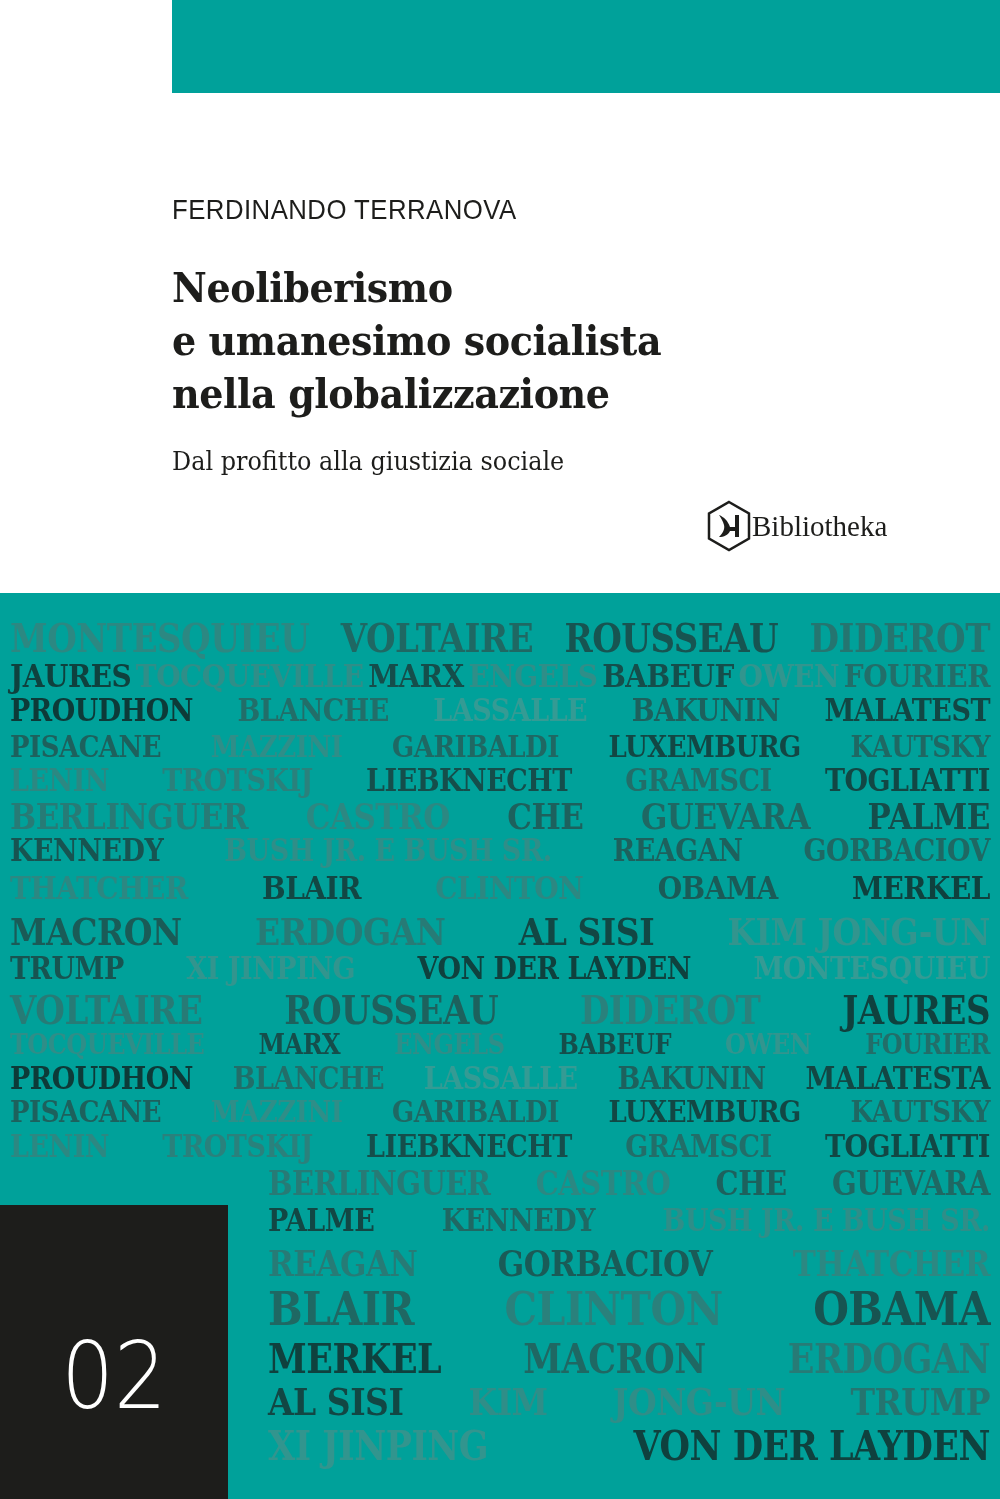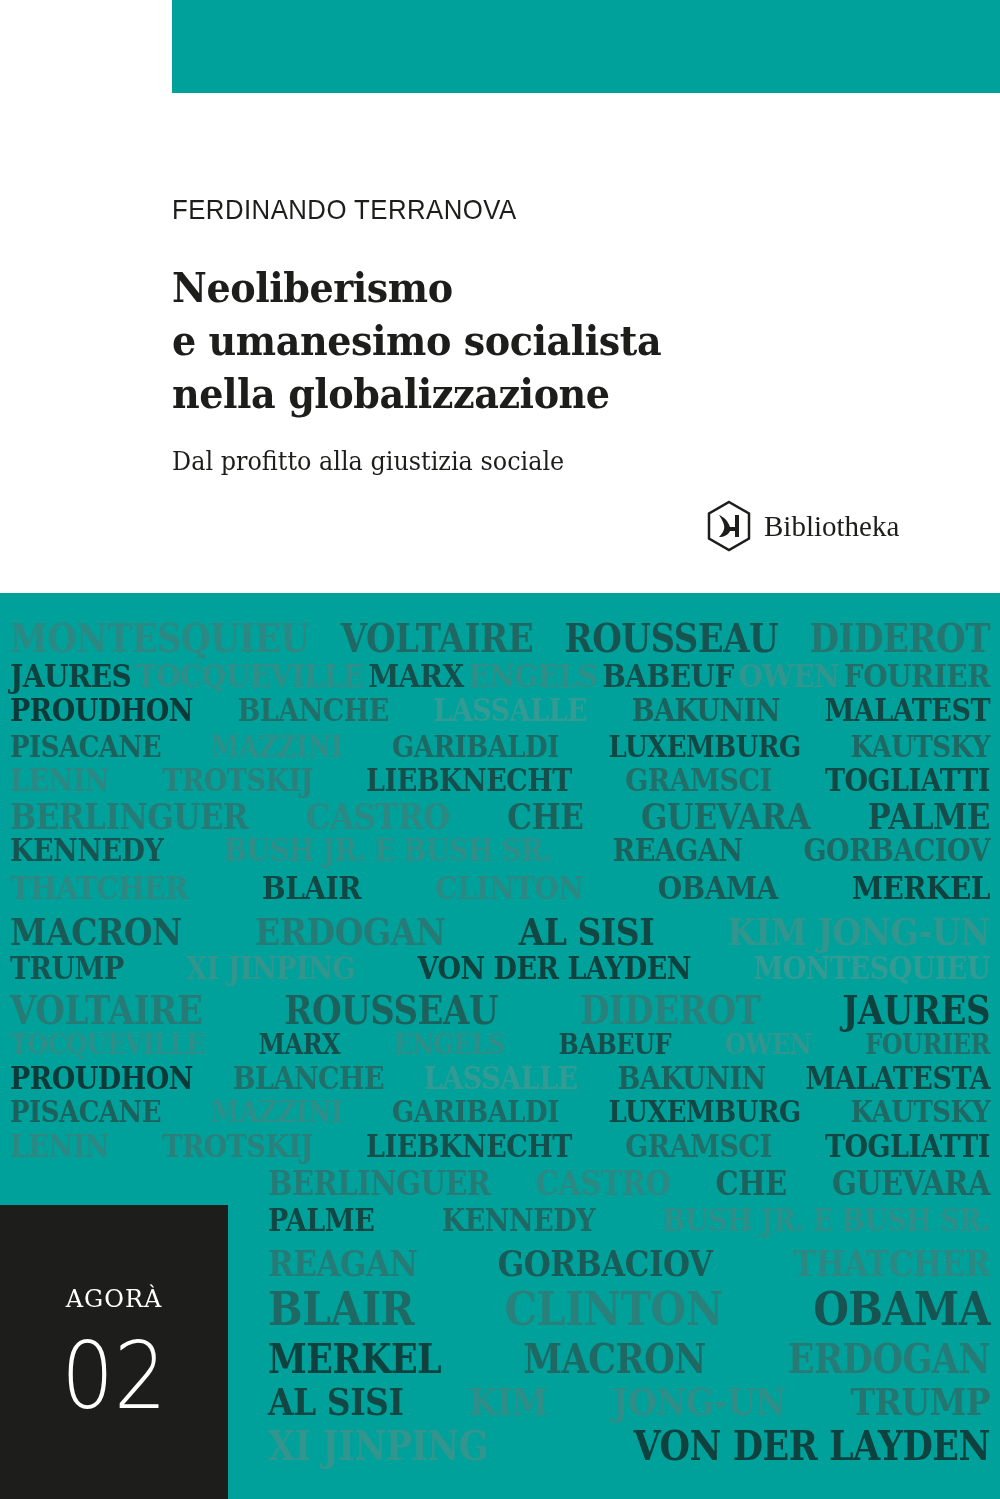--- a/index.html
+++ b/index.html
@@ -2,21 +2,21 @@
 <html><head>
 <meta charset="utf-8">
 <style>
   html, body { margin:0; padding:0; }
   body { width:1000px; height:1499px; position:relative; overflow:hidden; background:#ffffff; font-family:"DejaVu Serif", serif; }
   .top-band { position:absolute; left:172px; top:0; width:828px; height:93px; background:#00a19a; }
   .author { position:absolute; left:172px; top:194px; font-family:"Liberation Sans", sans-serif; font-size:28px; letter-spacing:0.5px; color:#1d1d1b; transform:scaleX(0.92); transform-origin:left; white-space:nowrap; }
   .title { position:absolute; left:172px; top:262px; font-family:"DejaVu Serif", serif; font-weight:bold; font-size:41px; line-height:53px; color:#1d1d1b; letter-spacing:-0.5px; }
   .title div { white-space:nowrap; transform:scaleX(0.93); transform-origin:left; }
   .subtitle { position:absolute; left:172px; top:446px; font-family:"DejaVu Serif", serif; font-size:26px; color:#1d1d1b; white-space:nowrap; transform:scaleX(0.92); transform-origin:left; font-weight:300; }
-  .publisher { position:absolute; left:706px; top:500px; display:flex; align-items:center; gap:12px; }
+  .publisher { position:absolute; left:706px; top:500px; display:flex; align-items:center; }
   .publisher svg { width:46px; height:52px; }
   .publisher-name { font-family:"Liberation Serif", serif; font-size:29px; color:#1d1d1b; }
   .names-area { position:absolute; left:0; top:593px; width:1000px; height:906px; background:#00a19a; overflow:hidden; }
   .row { position:absolute; left:0; width:1000px; white-space:nowrap; display:flex; justify-content:space-between; padding:0 10px; box-sizing:border-box; }
   .row.narrow { left:258px; width:742px; }
   .nm { font-family:"DejaVu Serif", serif; font-weight:bold; text-transform:uppercase; letter-spacing:-0.5px; display:inline-block; transform:scaleY(1.15); transform-origin:center; }
   .series-box { position:absolute; left:0; top:1205px; width:228px; height:294px; background:#1d1d1b; }
   .series-name { position:absolute; left:0; width:228px; top:80px; text-align:center; font-family:"DejaVu Serif", serif; font-size:24px; color:#ffffff; font-weight:300; letter-spacing:1px; }
   .series-number { position:absolute; left:0; width:228px; top:118px; text-align:center; font-family:"DejaVu Sans", sans-serif; font-size:92px; color:#ffffff; font-weight:300; transform:scaleX(0.9); }
 </style>
@@ -179,15 +179,14 @@
       <span class="nm" style="font-size: 33px; color: rgb(47, 142, 136);">JONG-UN</span>
       <span class="nm" style="font-size: 33px; color: rgb(37, 117, 112);">TRUMP</span>
     </div>
     <div class="row narrow" style="top: 832px;">
       <span class="nm" style="font-size: 35px; color: rgb(50, 149, 142);">XI JINPING</span>
       <span class="nm" style="font-size: 35px; color: rgb(15, 65, 62);">VON DER LAYDEN</span>
     </div>
   </div>
 
 <div class="series-box">
-  <div class="series-name">AGORÀ</div>
   <div class="series-number">02</div>
 </div>
 
 </body></html>

